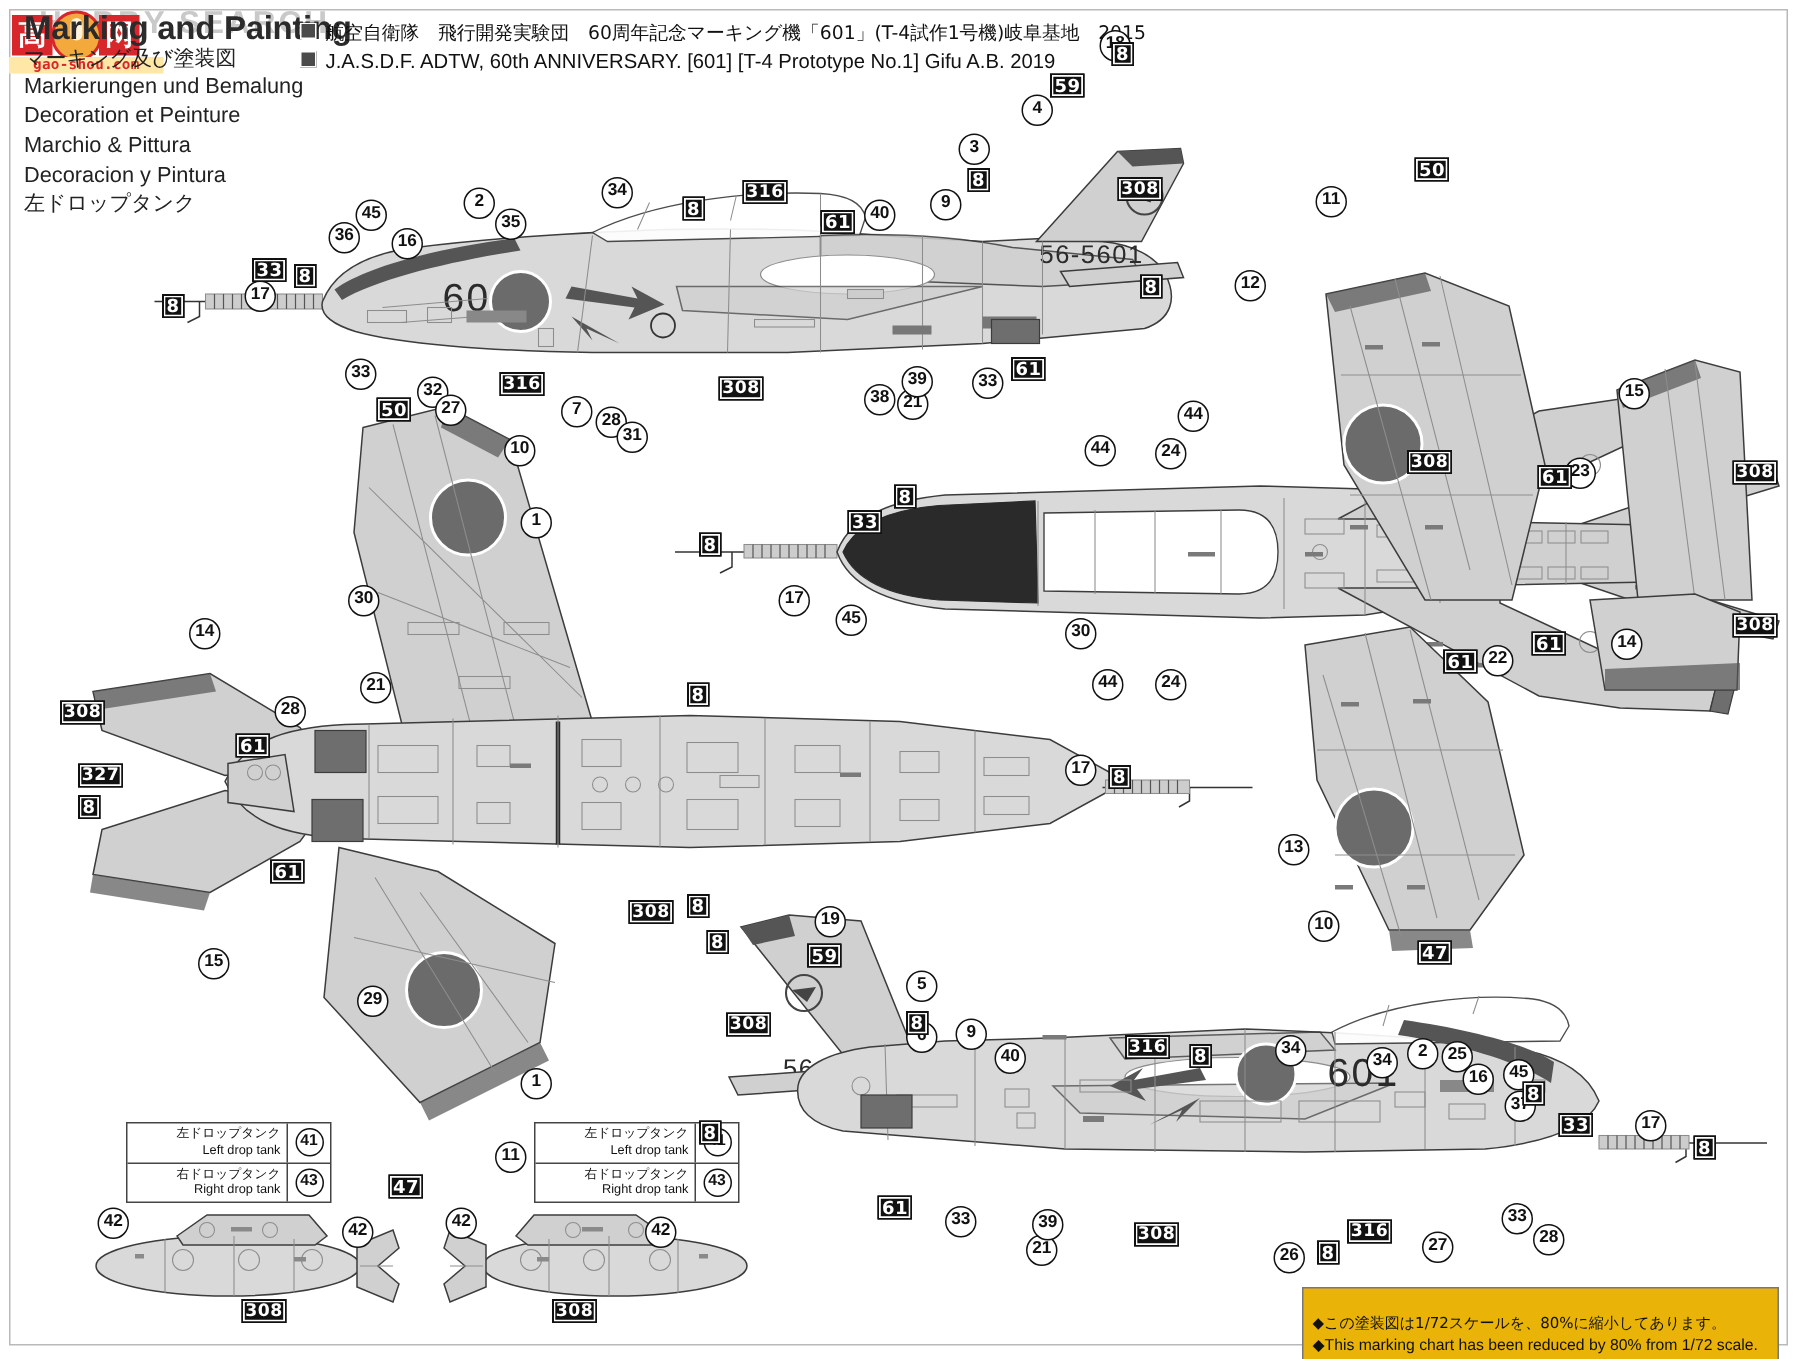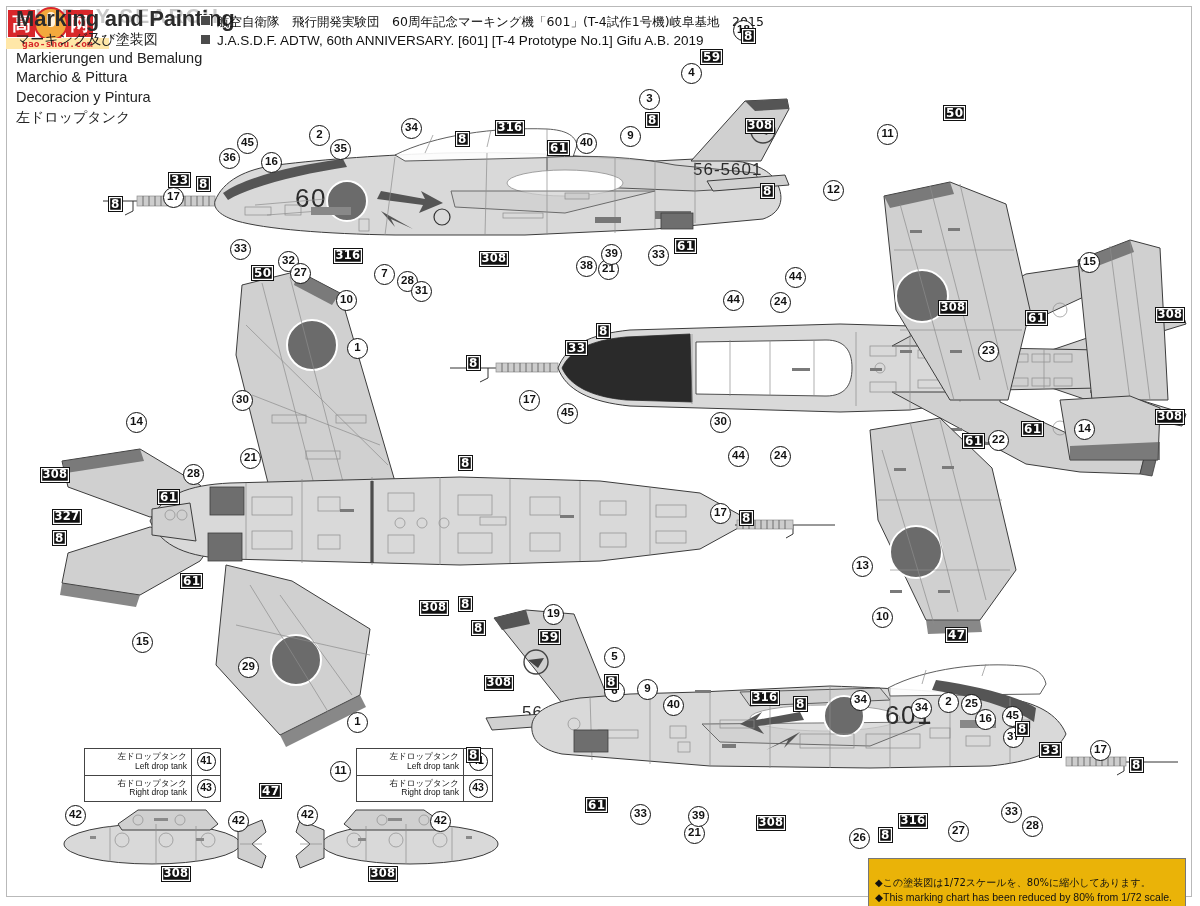--- a/index.html
+++ b/index.html
@@ -151,20 +151,21 @@
     <div class="wm-sq" id="wm-sq1">高</div>
     <div id="wm-hand"></div>
     <div class="wm-sq" id="wm-sq2">网</div>
     <div id="wm-url">gao-shou.com</div>
   </div>
 
   <div id="title-block">
     <div id="title-main">Marking and Painting</div>
     <div class="title-sub title-jp">マーキング及び塗装図</div>
     <div class="title-sub">Markierungen und Bemalung</div>
+    <div class="title-sub">Decoration et Peinture</div>
     <div class="title-sub">Marchio &amp; Pittura</div>
     <div class="title-sub">Decoracion y Pintura</div>
     <div class="title-sub title-jp">左ドロップタンク</div>
   </div>
 
   <div id="spec">
     <div class="spec-line">
       <span class="spec-bullet"></span>
       <span class="spec-jp">航空自衛隊　飛行開発実験団　60周年記念マーキング機「601」(T-4試作1号機)岐阜基地　2015</span>
     </div>
@@ -653,21 +654,21 @@
       <div class="cal cnum" style="left: 576px; top: 256px;">38</div>
       <div class="cal cnum" style="left: 598px; top: 259px;">21</div>
       <div class="cal cnum" style="left: 601px; top: 244px;">39</div>
       <div class="cal cnum" style="left: 648px; top: 245px;">33</div>
       <div class="cal bnum" style="left: 674px; top: 238px;">61</div>
       <div class="cal cnum" style="left: 877px; top: 124px;">11</div>
       <div class="cal bnum" style="left: 943px; top: 105px;">50</div>
       <div class="cal cnum" style="left: 823px; top: 180px;">12</div>
       <div class="cal cnum" style="left: 1079px; top: 252px;">15</div>
       <div class="cal bnum sm" style="left: 938px; top: 300px;">308</div>
-      <div class="cal cnum" style="left: 978px; top: 305px; margin-top: 36px;">23</div>
+      <div class="cal cnum" style="left: 1043px; top: 305px;">23</div>
       <div class="cal bnum" style="left: 1025px; top: 310px;">61</div>
       <div class="cal bnum sm" style="left: 1155px; top: 307px;">308</div>
       <div class="cal cnum" style="left: 988px; top: 430px;">22</div>
       <div class="cal bnum" style="left: 1021px; top: 421px;">61</div>
       <div class="cal bnum" style="left: 962px; top: 433px;">61</div>
       <div class="cal bnum sm" style="left: 1155px; top: 409px;">308</div>
       <div class="cal cnum" style="left: 852px; top: 556px;">13</div>
       <div class="cal cnum" style="left: 1074px; top: 419px;">14</div>
       <div class="cal cnum" style="left: 872px; top: 607px;">10</div>
       <div class="cal bnum" style="left: 945px; top: 627px;">47</div>

